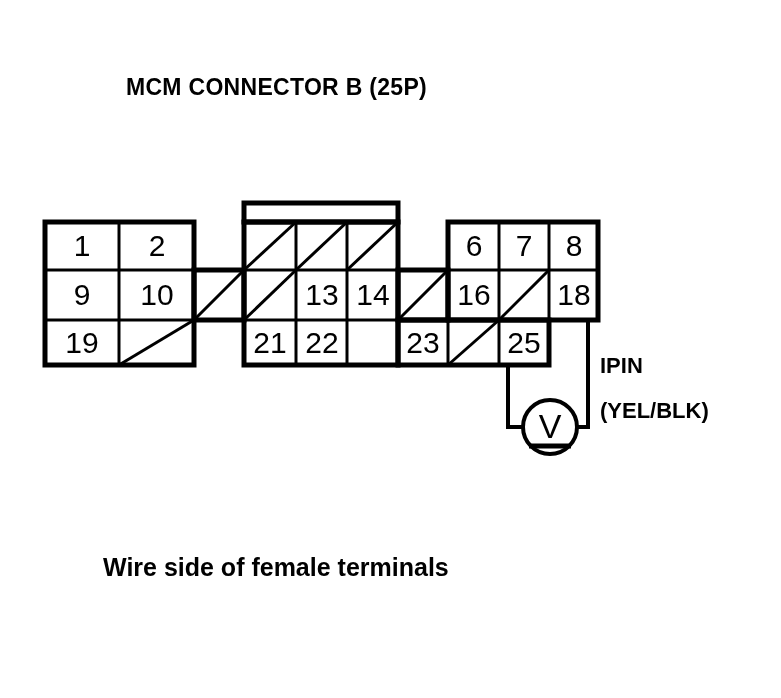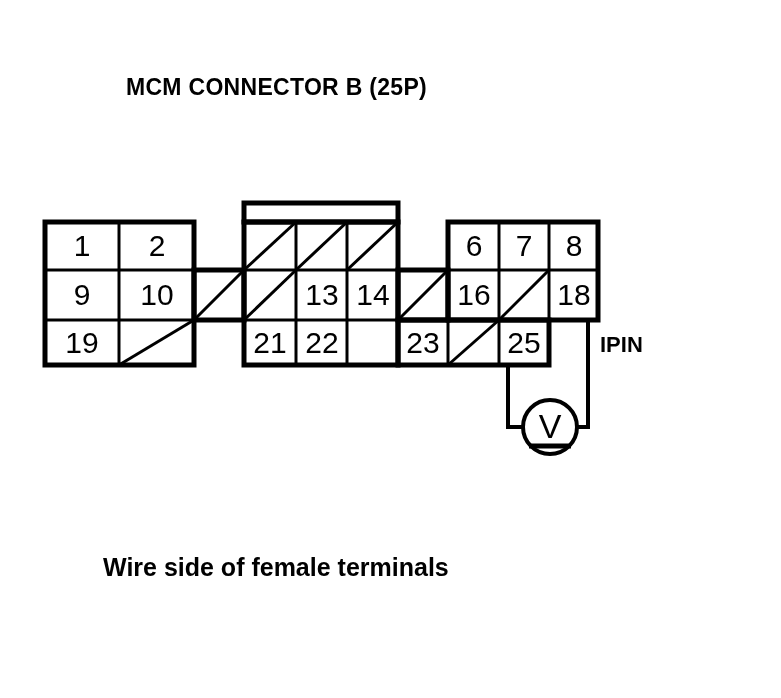--- a/index.html
+++ b/index.html
@@ -51,21 +51,21 @@
     white-space: nowrap;
   }
 
   .wire-label {
     position: absolute;
     font-size: 22px;
     font-weight: bold;
     line-height: 1.08;
     white-space: nowrap;
   }
-  .wire-label .ln { display: block; }
+  .wire-label .ln { display: block; margin-top: 21px; }
 
   #label-sg4 {
     left: 320px;
     top: 381px;
     text-align: left;
   }
   #label-ipin {
     left: 592px;
     top: 333px;
     text-align: left;
@@ -194,17 +194,18 @@
     <g>
       <circle cx="542" cy="427" r="27" fill="#ffffff" stroke="#000000" stroke-width="4"></circle>
       <text class="meter-glyph" x="542" y="438">V</text>
       <line x1="521" y1="446" x2="563" y2="446" stroke="#000000" stroke-width="5"></line>
     </g>
   </svg>
 
 
   <div class="wire-label" id="label-ipin">
     <span class="ln">IPIN</span>
+    <span class="ln">(YEL/BLK)</span>
   </div>
 
   <div class="caption">Wire side of female terminals</div>
 
 </div>
 
 </body></html>

